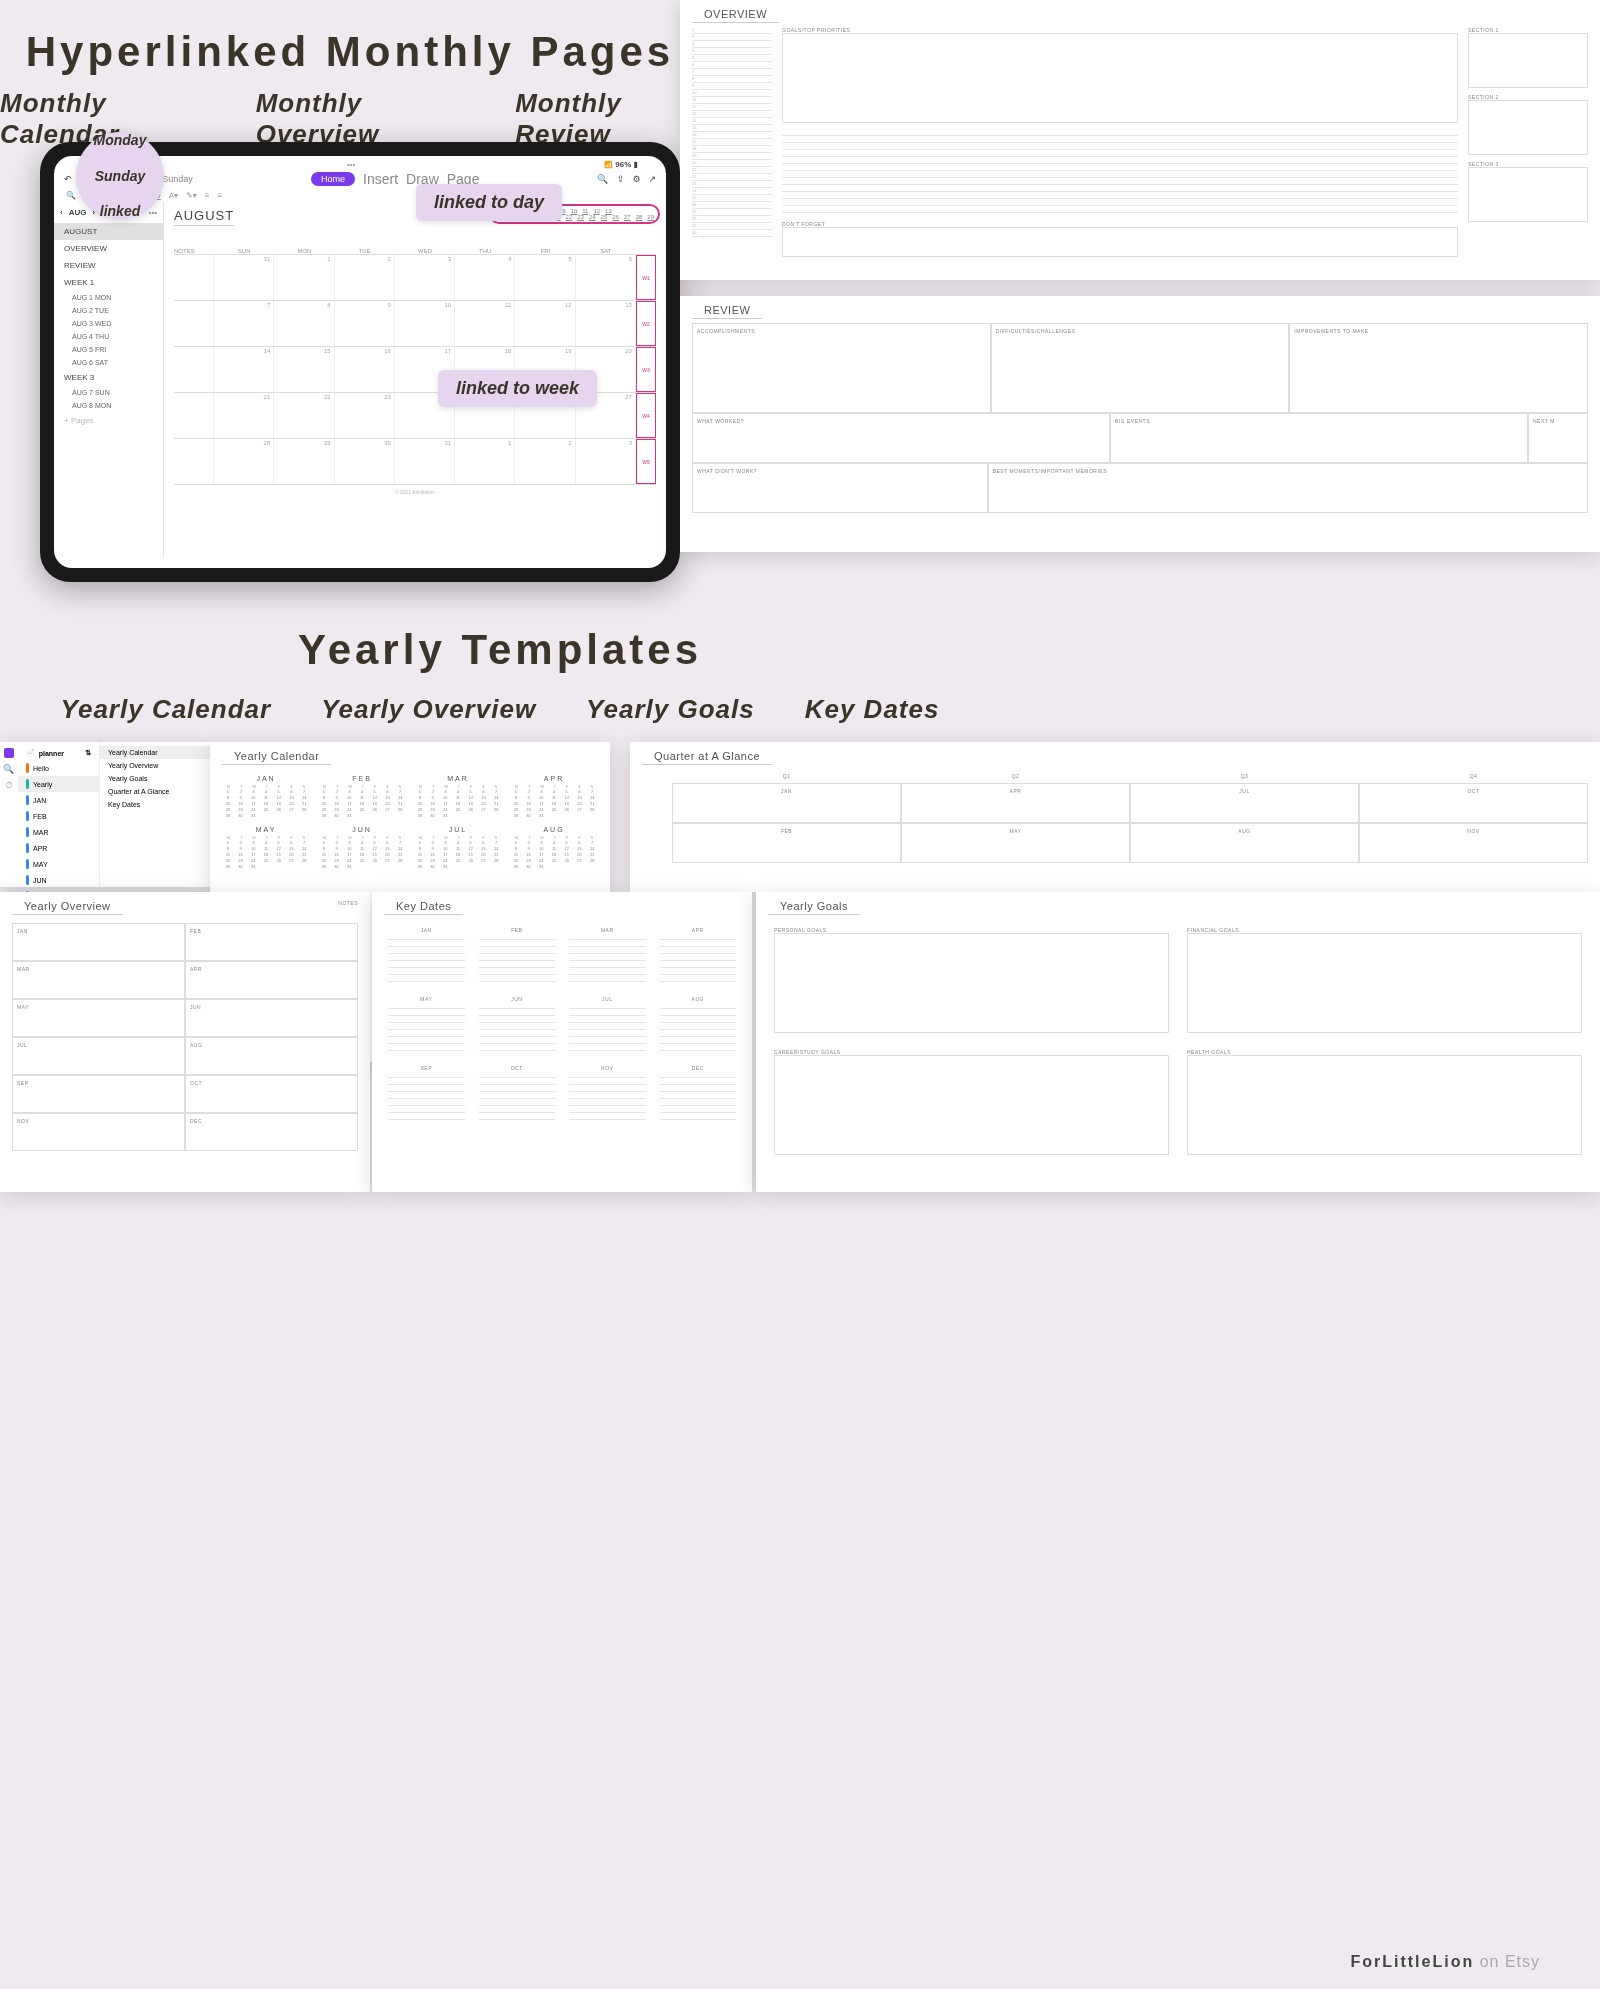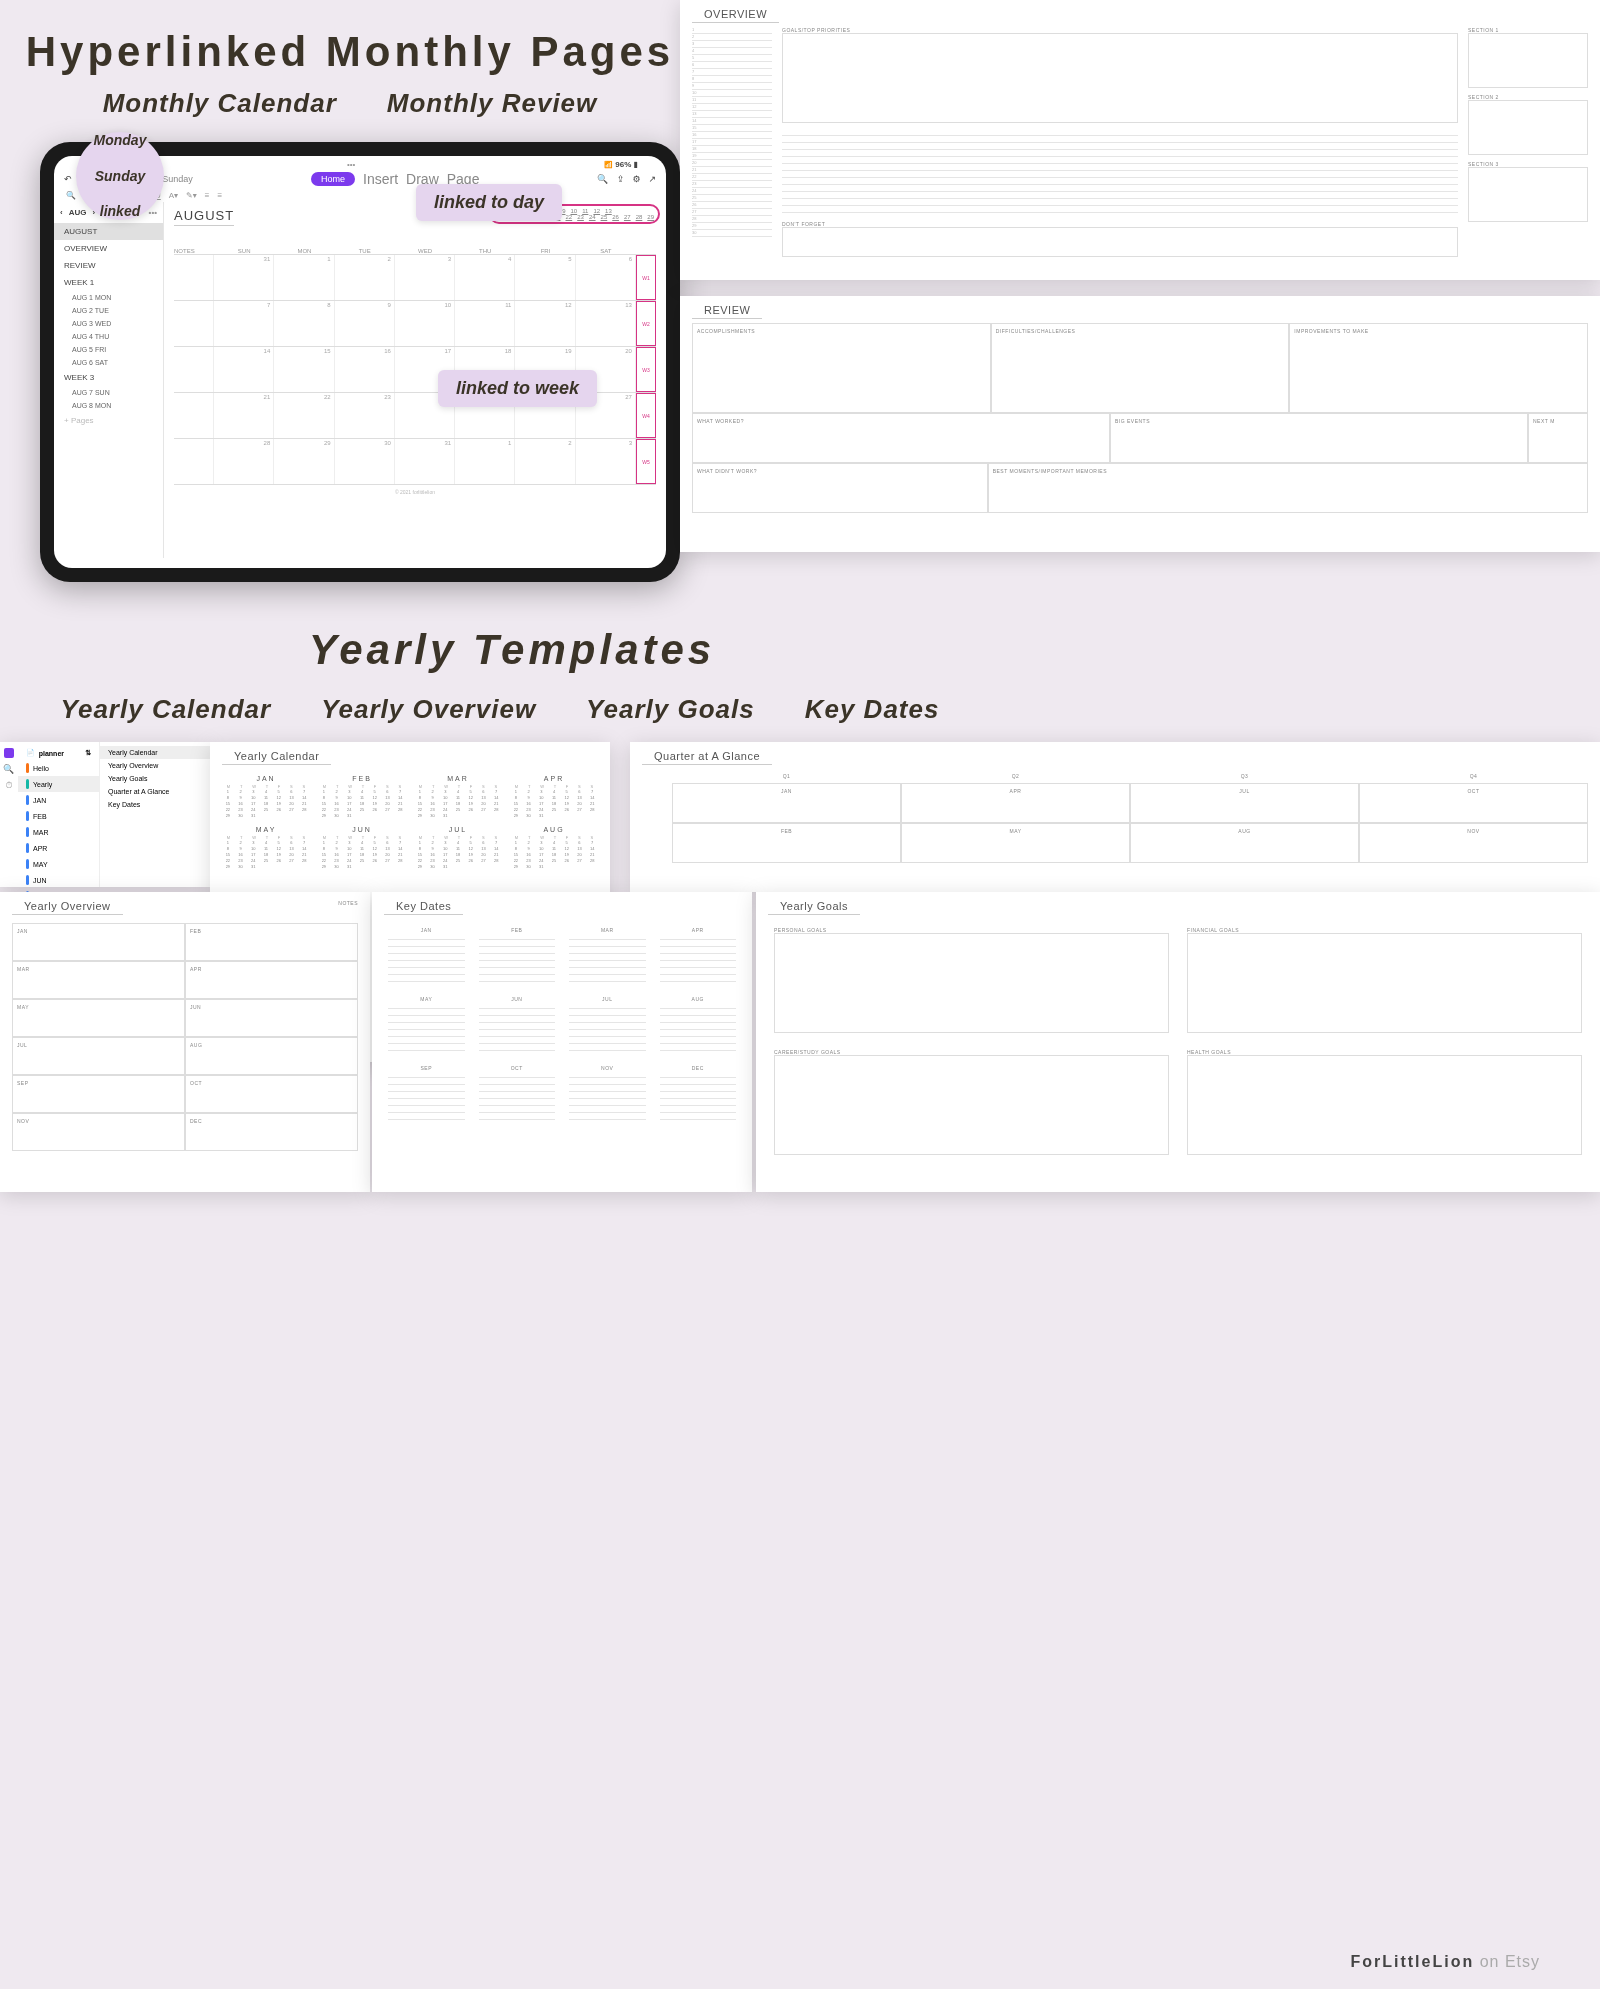--- a/index.html
+++ b/index.html
@@ -74,20 +74,21 @@
 .brand .light { color:#aaa; letter-spacing:1px; }
 </style>
 </head>
 <body>
 
 <div style="position:absolute; left:0; top:28px; width:700px;">
   <div class="h1">Hyperlinked Monthly Pages</div>
 </div>
 <div style="position:absolute; left:0; top:88px; width:700px;" class="sub-row">
   <span class="h2">Monthly Calendar</span>
+  <span class="h2">Monthly Overview</span>
   <span class="h2">Monthly Review</span>
 </div>
 
 <div class="tablet">
   <div class="tablet-screen">
     <div class="status">
       <span>2:15</span>
       <span style="color:#999;">•••</span>
       <span><span style="font-size:7px;">📶 </span><b>96%</b> ▮</span>
     </div>
@@ -357,21 +358,21 @@
   <div class="flex" style="padding:0 12px;">
     <div class="col box" style="height:50px;flex:0 0 33%;">
         <div class="tiny-label">WHAT DIDN'T WORK?</div>
       </div>
     <div class="col box" style="height:50px;">
         <div class="tiny-label">BEST MOMENTS/IMPORTANT MEMORIES</div>
       </div>
   </div>
 </div>
 
-<div style="position:absolute; left:12px; top:626px; width:1000px;font-style:italic;">
+<div style="position:absolute; left:0; top:626px; width:1000px;">
   <div class="h1">Yearly Templates</div>
 </div>
 <div style="position:absolute; left:0; top:694px; width:1000px;" class="sub-row">
   <span class="h2">Yearly Calendar</span>
   <span class="h2">Yearly Overview</span>
   <span class="h2">Yearly Goals</span>
   <span class="h2">Key Dates</span>
 </div>
 
 <div class="nav-panel">

